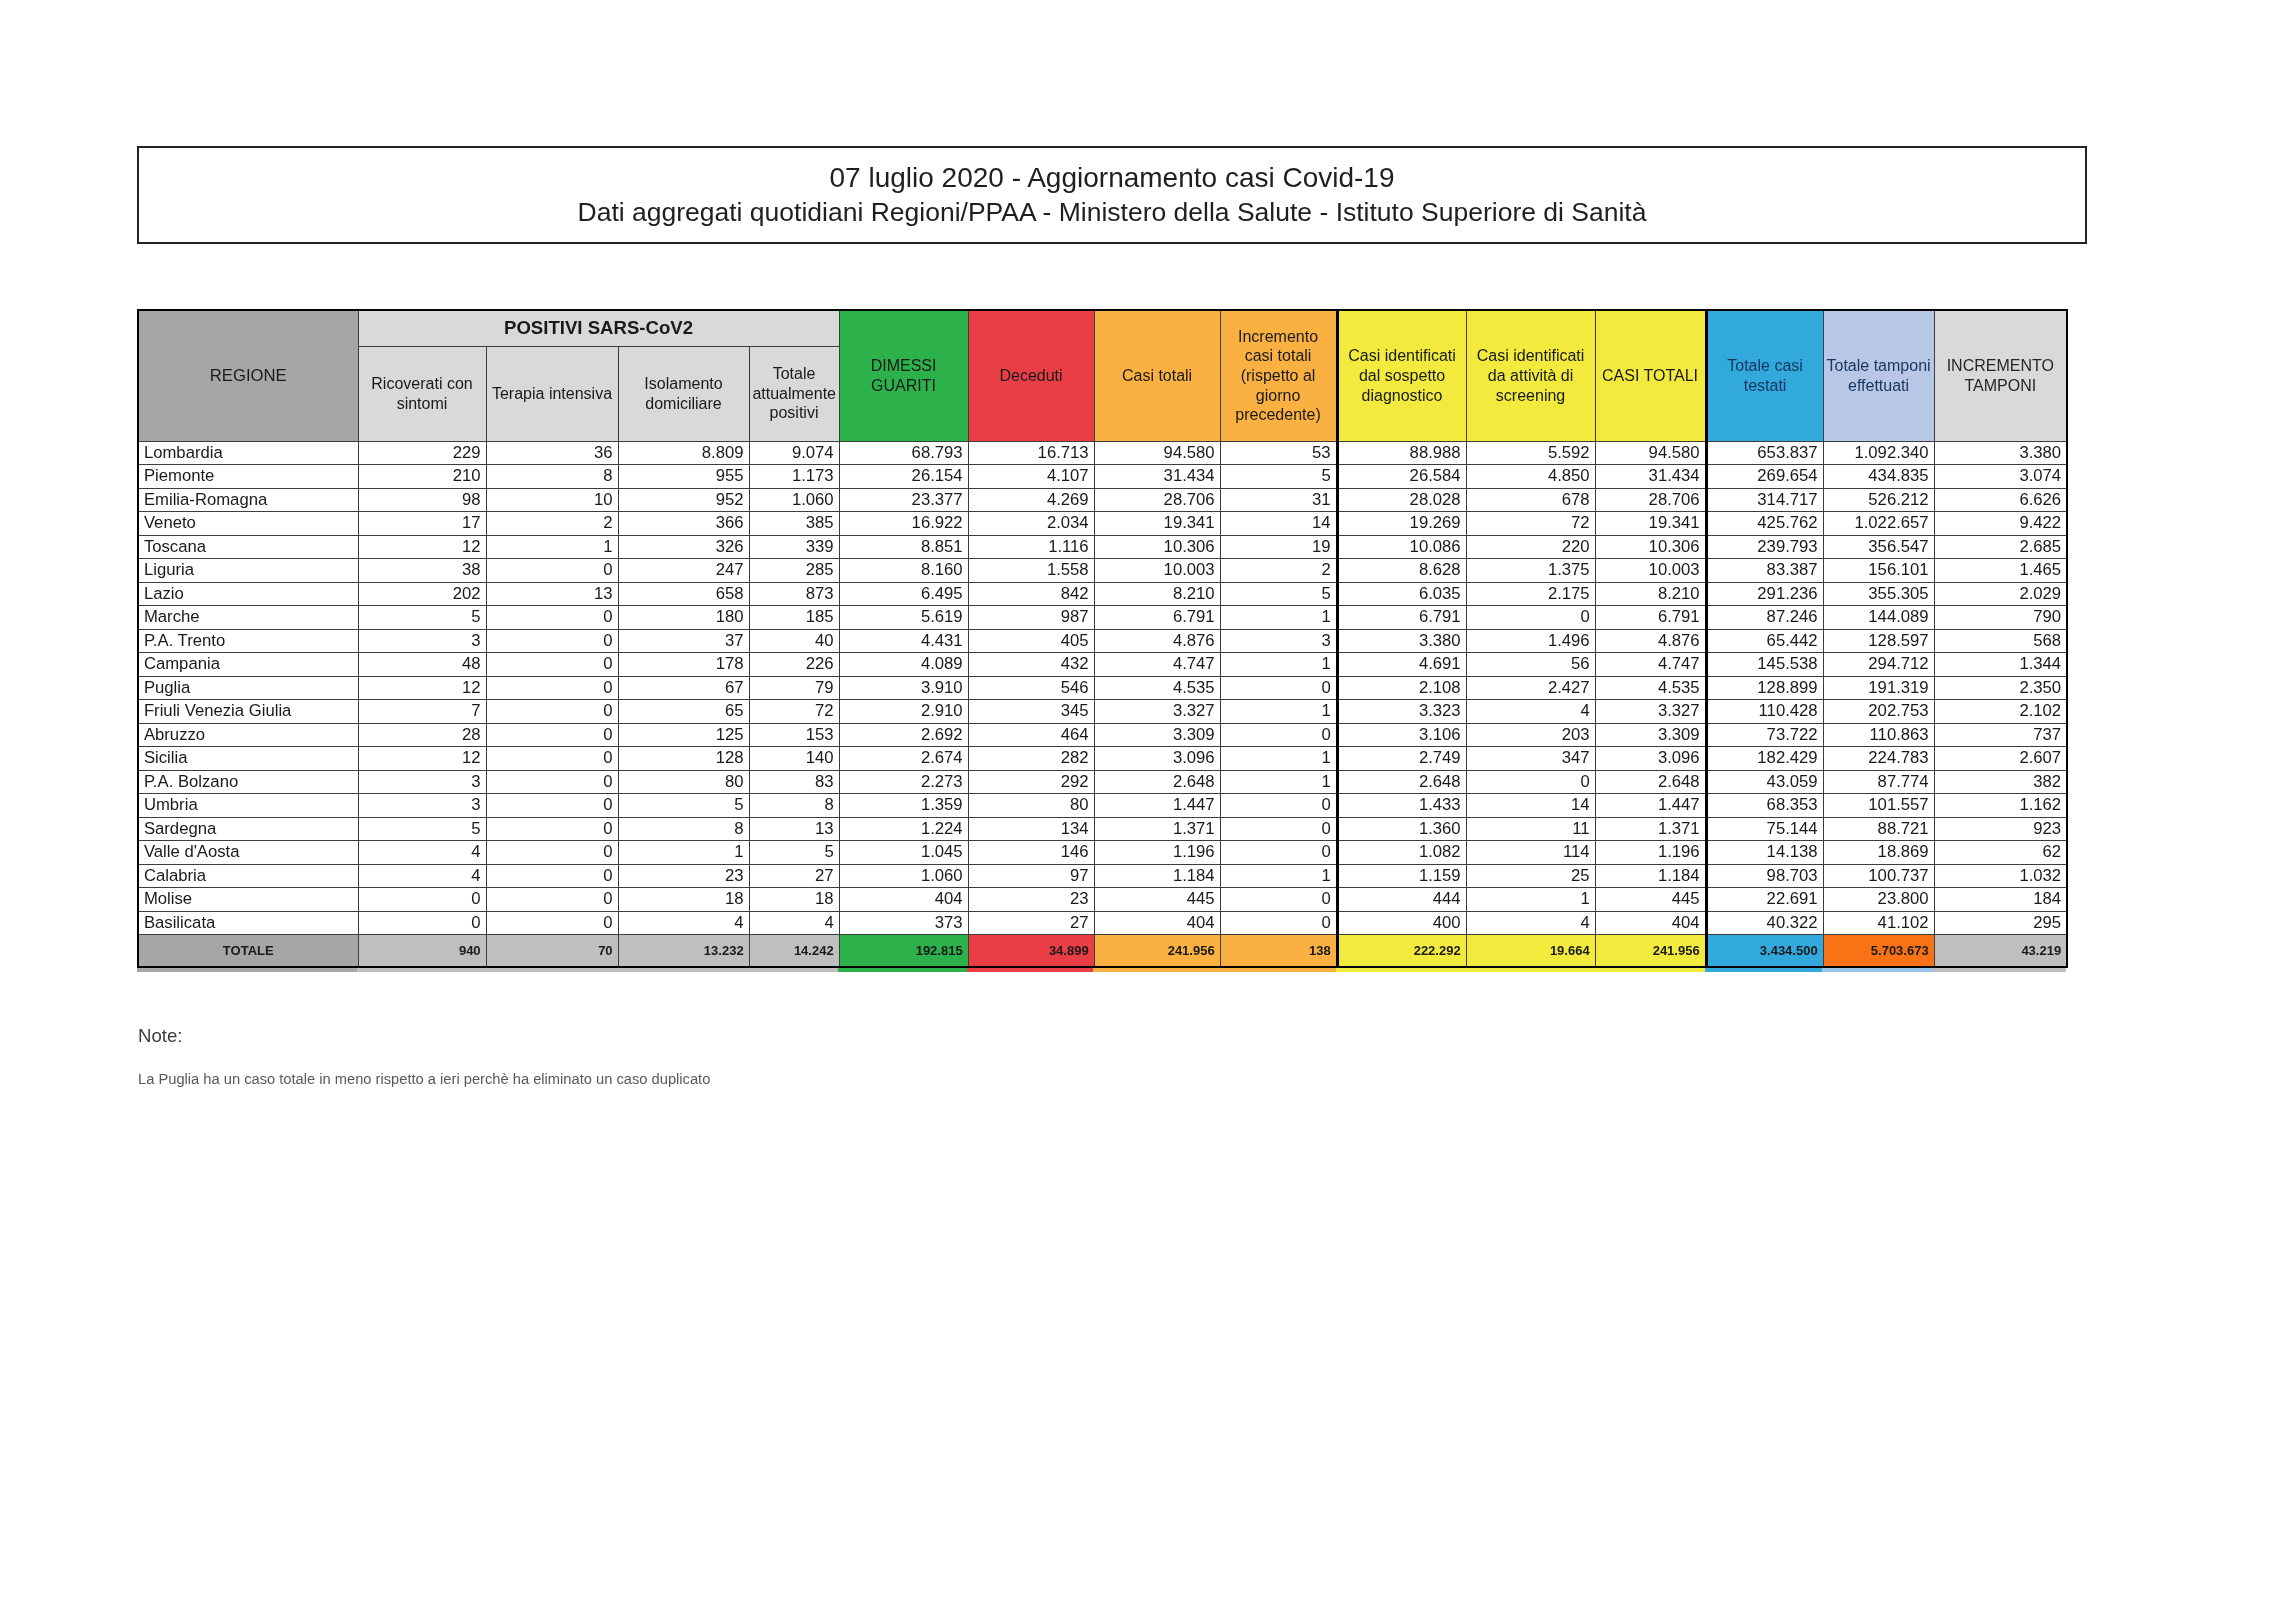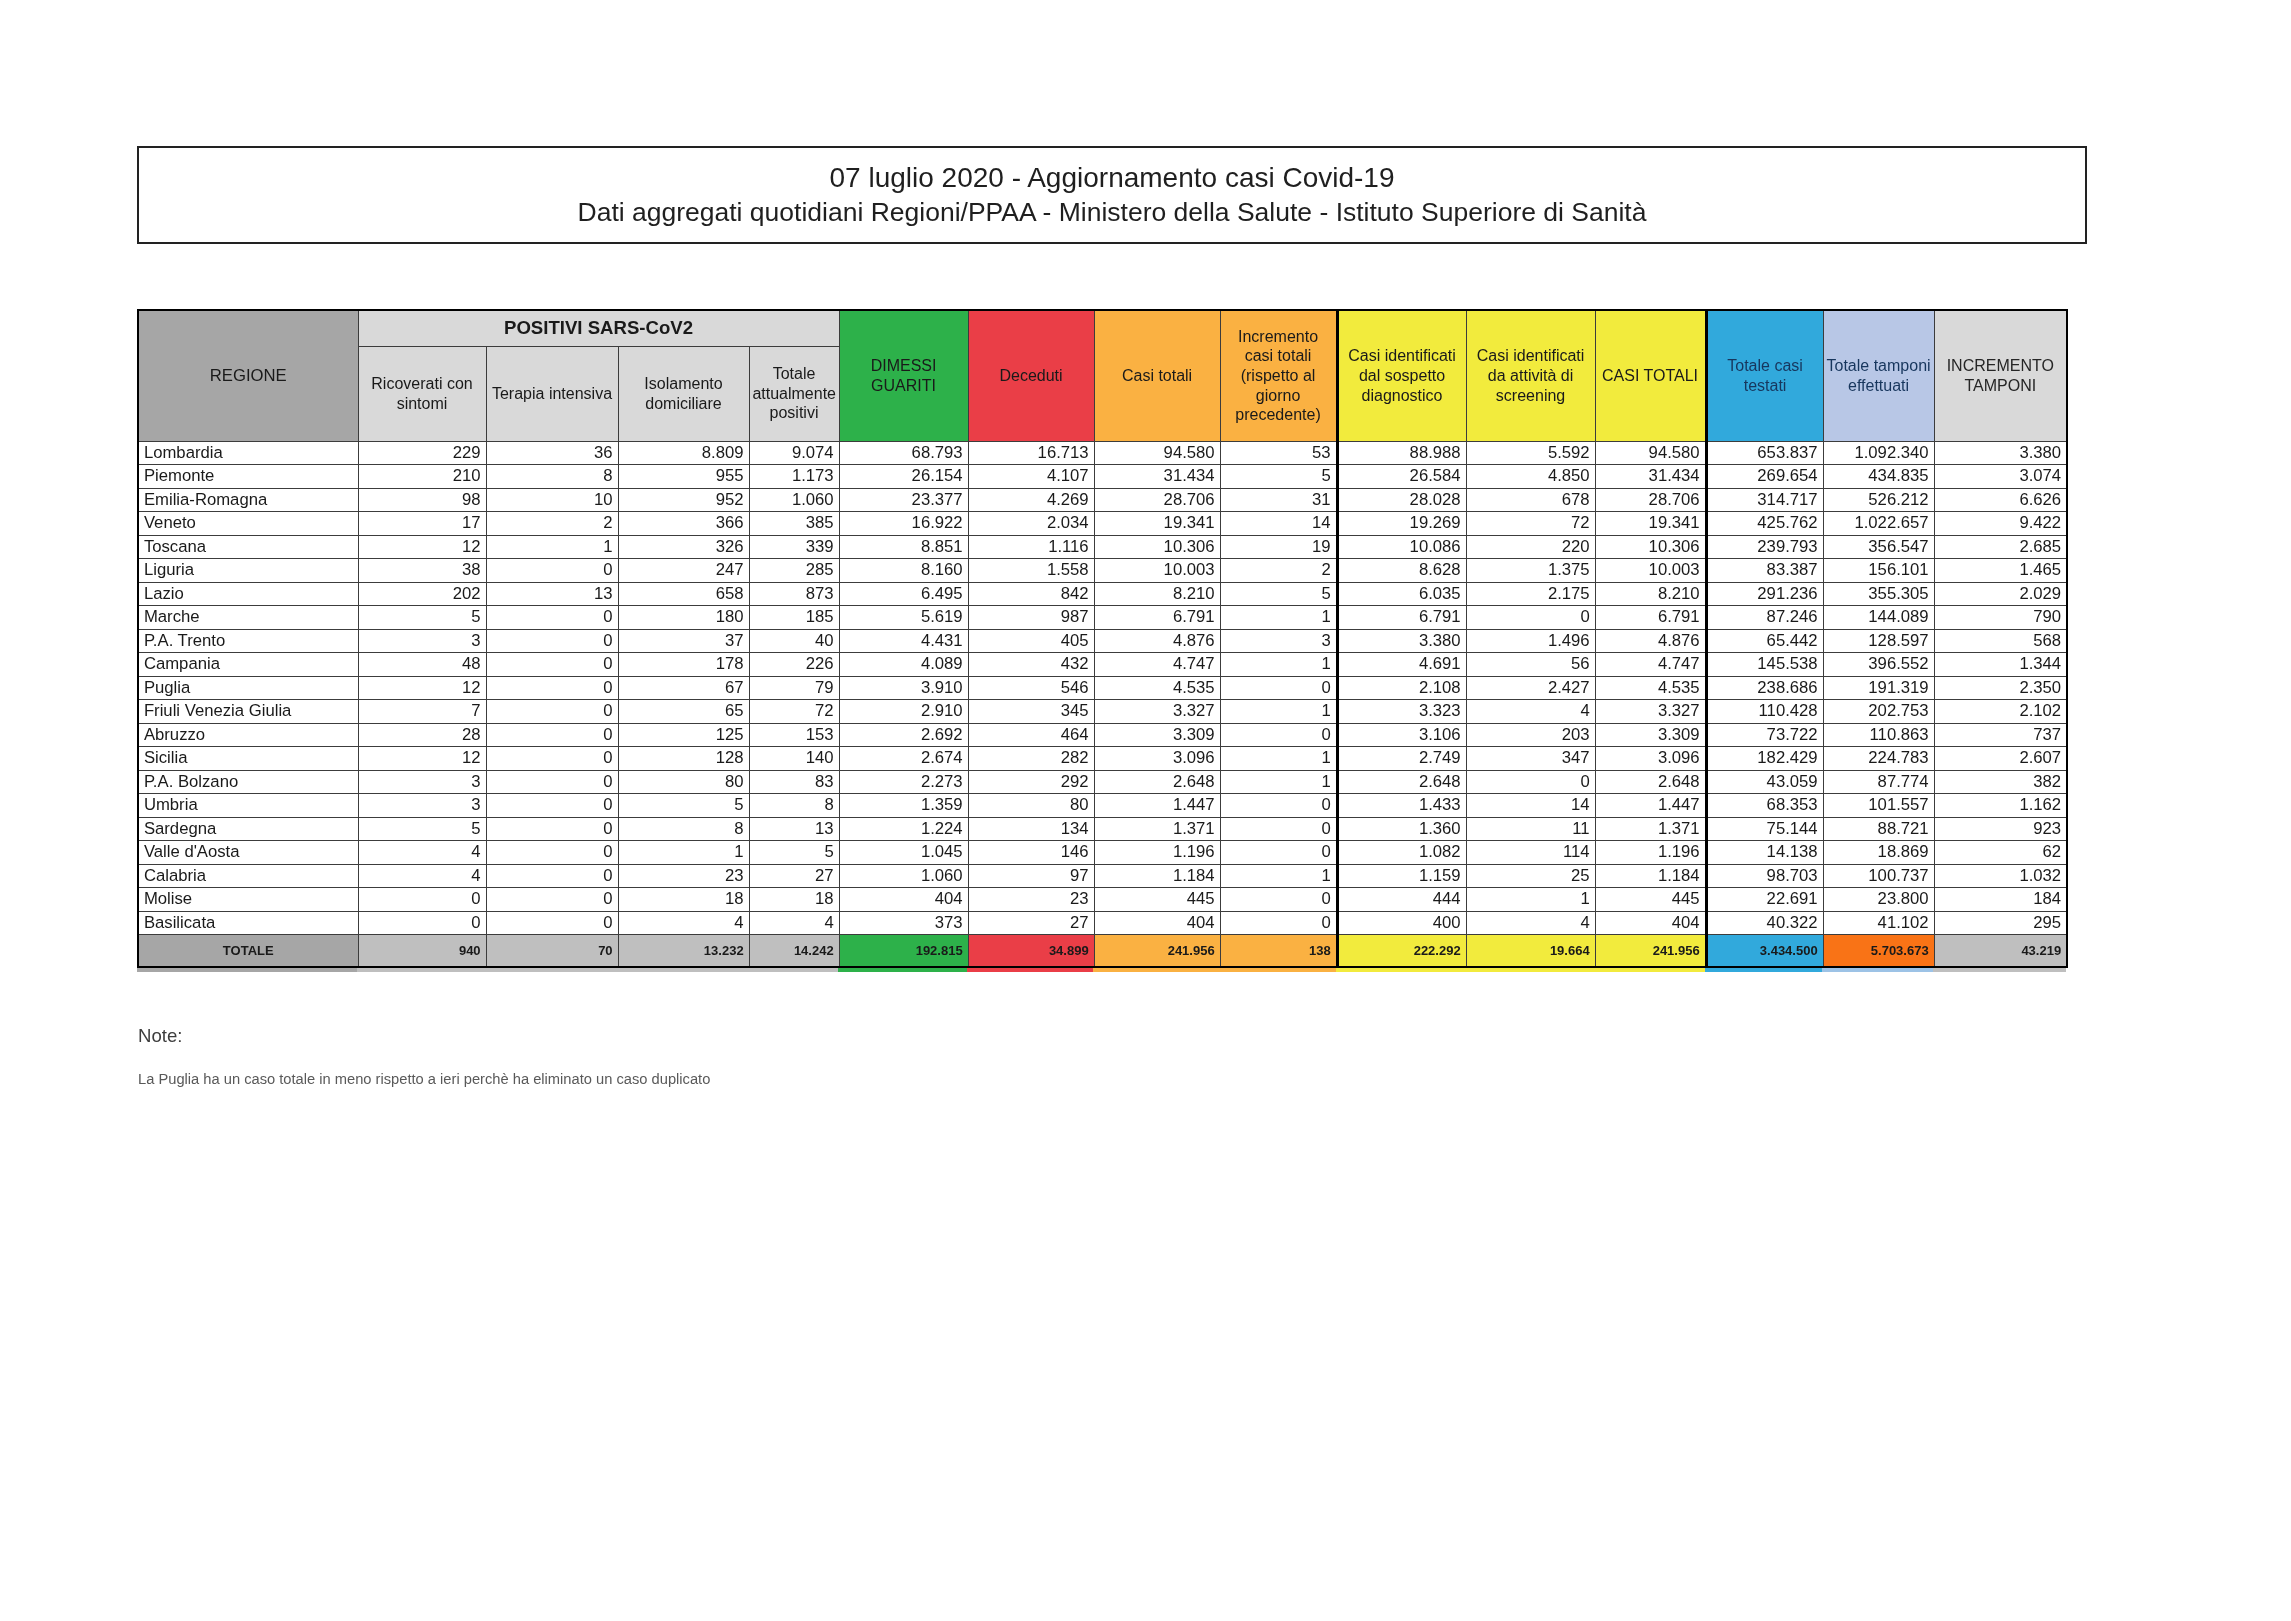--- a/index.html
+++ b/index.html
@@ -261,37 +261,37 @@
           <td class="num">178</td>
           <td class="num">226</td>
           <td class="num">4.089</td>
           <td class="num">432</td>
           <td class="num">4.747</td>
           <td class="num thick-right">1</td>
           <td class="num">4.691</td>
           <td class="num">56</td>
           <td class="num thick-right">4.747</td>
           <td class="num">145.538</td>
-          <td class="num">396.552</td>
+          <td class="num">294.712</td>
           <td class="num">1.344</td>
         </tr>
         <tr>
           <td class="region">Puglia</td>
           <td class="num">12</td>
           <td class="num">0</td>
           <td class="num">67</td>
           <td class="num">79</td>
           <td class="num">3.910</td>
           <td class="num">546</td>
           <td class="num">4.535</td>
           <td class="num thick-right">0</td>
           <td class="num">2.108</td>
           <td class="num">2.427</td>
           <td class="num thick-right">4.535</td>
-          <td class="num">238.686</td>
+          <td class="num">128.899</td>
           <td class="num">191.319</td>
           <td class="num">2.350</td>
         </tr>
         <tr>
           <td class="region">Friuli Venezia Giulia</td>
           <td class="num">7</td>
           <td class="num">0</td>
           <td class="num">65</td>
           <td class="num">72</td>
           <td class="num">2.910</td>

